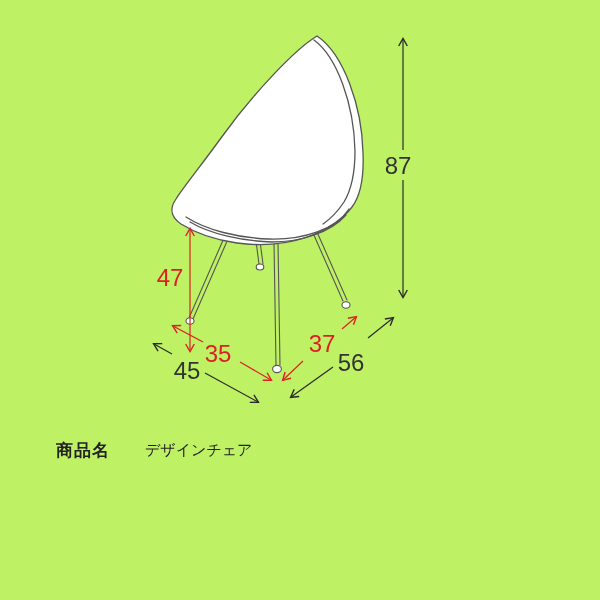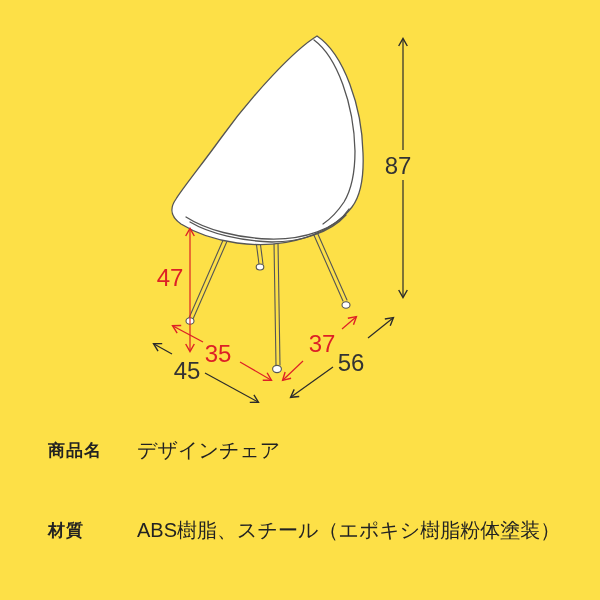--- a/index.html
+++ b/index.html
@@ -1,27 +1,27 @@
 <!DOCTYPE html>
 <html><head>
 <meta charset="utf-8">
 <style>
   html,body{margin:0;padding:0;background:#fff;}
   .page{
-    position:relative;width:600px;height:600px;background:#fde047;
+    position:relative;width:600px;height:600px;background:#bef264;
     font-family:"Liberation Sans","DejaVu Sans",sans-serif;overflow:hidden;
   }
   .diagram{position:absolute;left:0;top:0;width:600px;height:430px;}
   .diagram svg{display:block;}
   .dim-num{font-size:24px;fill:#333333;}
   .dim-num.red{fill:#dd2026;}
   .spec-table{position:absolute;left:0;top:430px;width:600px;}
-  .spec-row{display:flex;align-items:center;height:40px;padding-left:48px;box-sizing:border-box;}
+  .spec-row{display:flex;align-items:center;height:40px;padding-left:48px;box-sizing:border-box;margin-left:8px;}
   .spec-label{width:89px;font-size:17px;font-weight:700;color:#222222;flex:0 0 auto;letter-spacing:1px;}
-  .spec-value{font-size:20px;color:#222222;flex:1 1 auto;}
+  .spec-value{font-size:15px;color:#222222;flex:1 1 auto;}
 </style>
 </head>
 <body>
 
 <div class="page">
 
   <div class="diagram">
     <svg width="600" height="430" viewBox="0 0 600 430" xmlns="http://www.w3.org/2000/svg">
       <defs>
         <marker id="arrB" viewBox="0 0 10 10" refX="7.5" refY="5" markerWidth="9" markerHeight="9" orient="auto">
@@ -98,19 +98,15 @@
     </svg>
   </div>
 
   <div class="spec-table">
     <div class="spec-row">
       <div class="spec-label">商品名</div>
       <div class="spec-value">デザインチェア</div>
     </div>
     <div class="spec-row">
     </div>
-    <div class="spec-row">
-      <div class="spec-label">材質</div>
-      <div class="spec-value">ABS樹脂、スチール（エポキシ樹脂粉体塗装）</div>
-    </div>
   </div>
 
 </div>
 
 </body></html>

